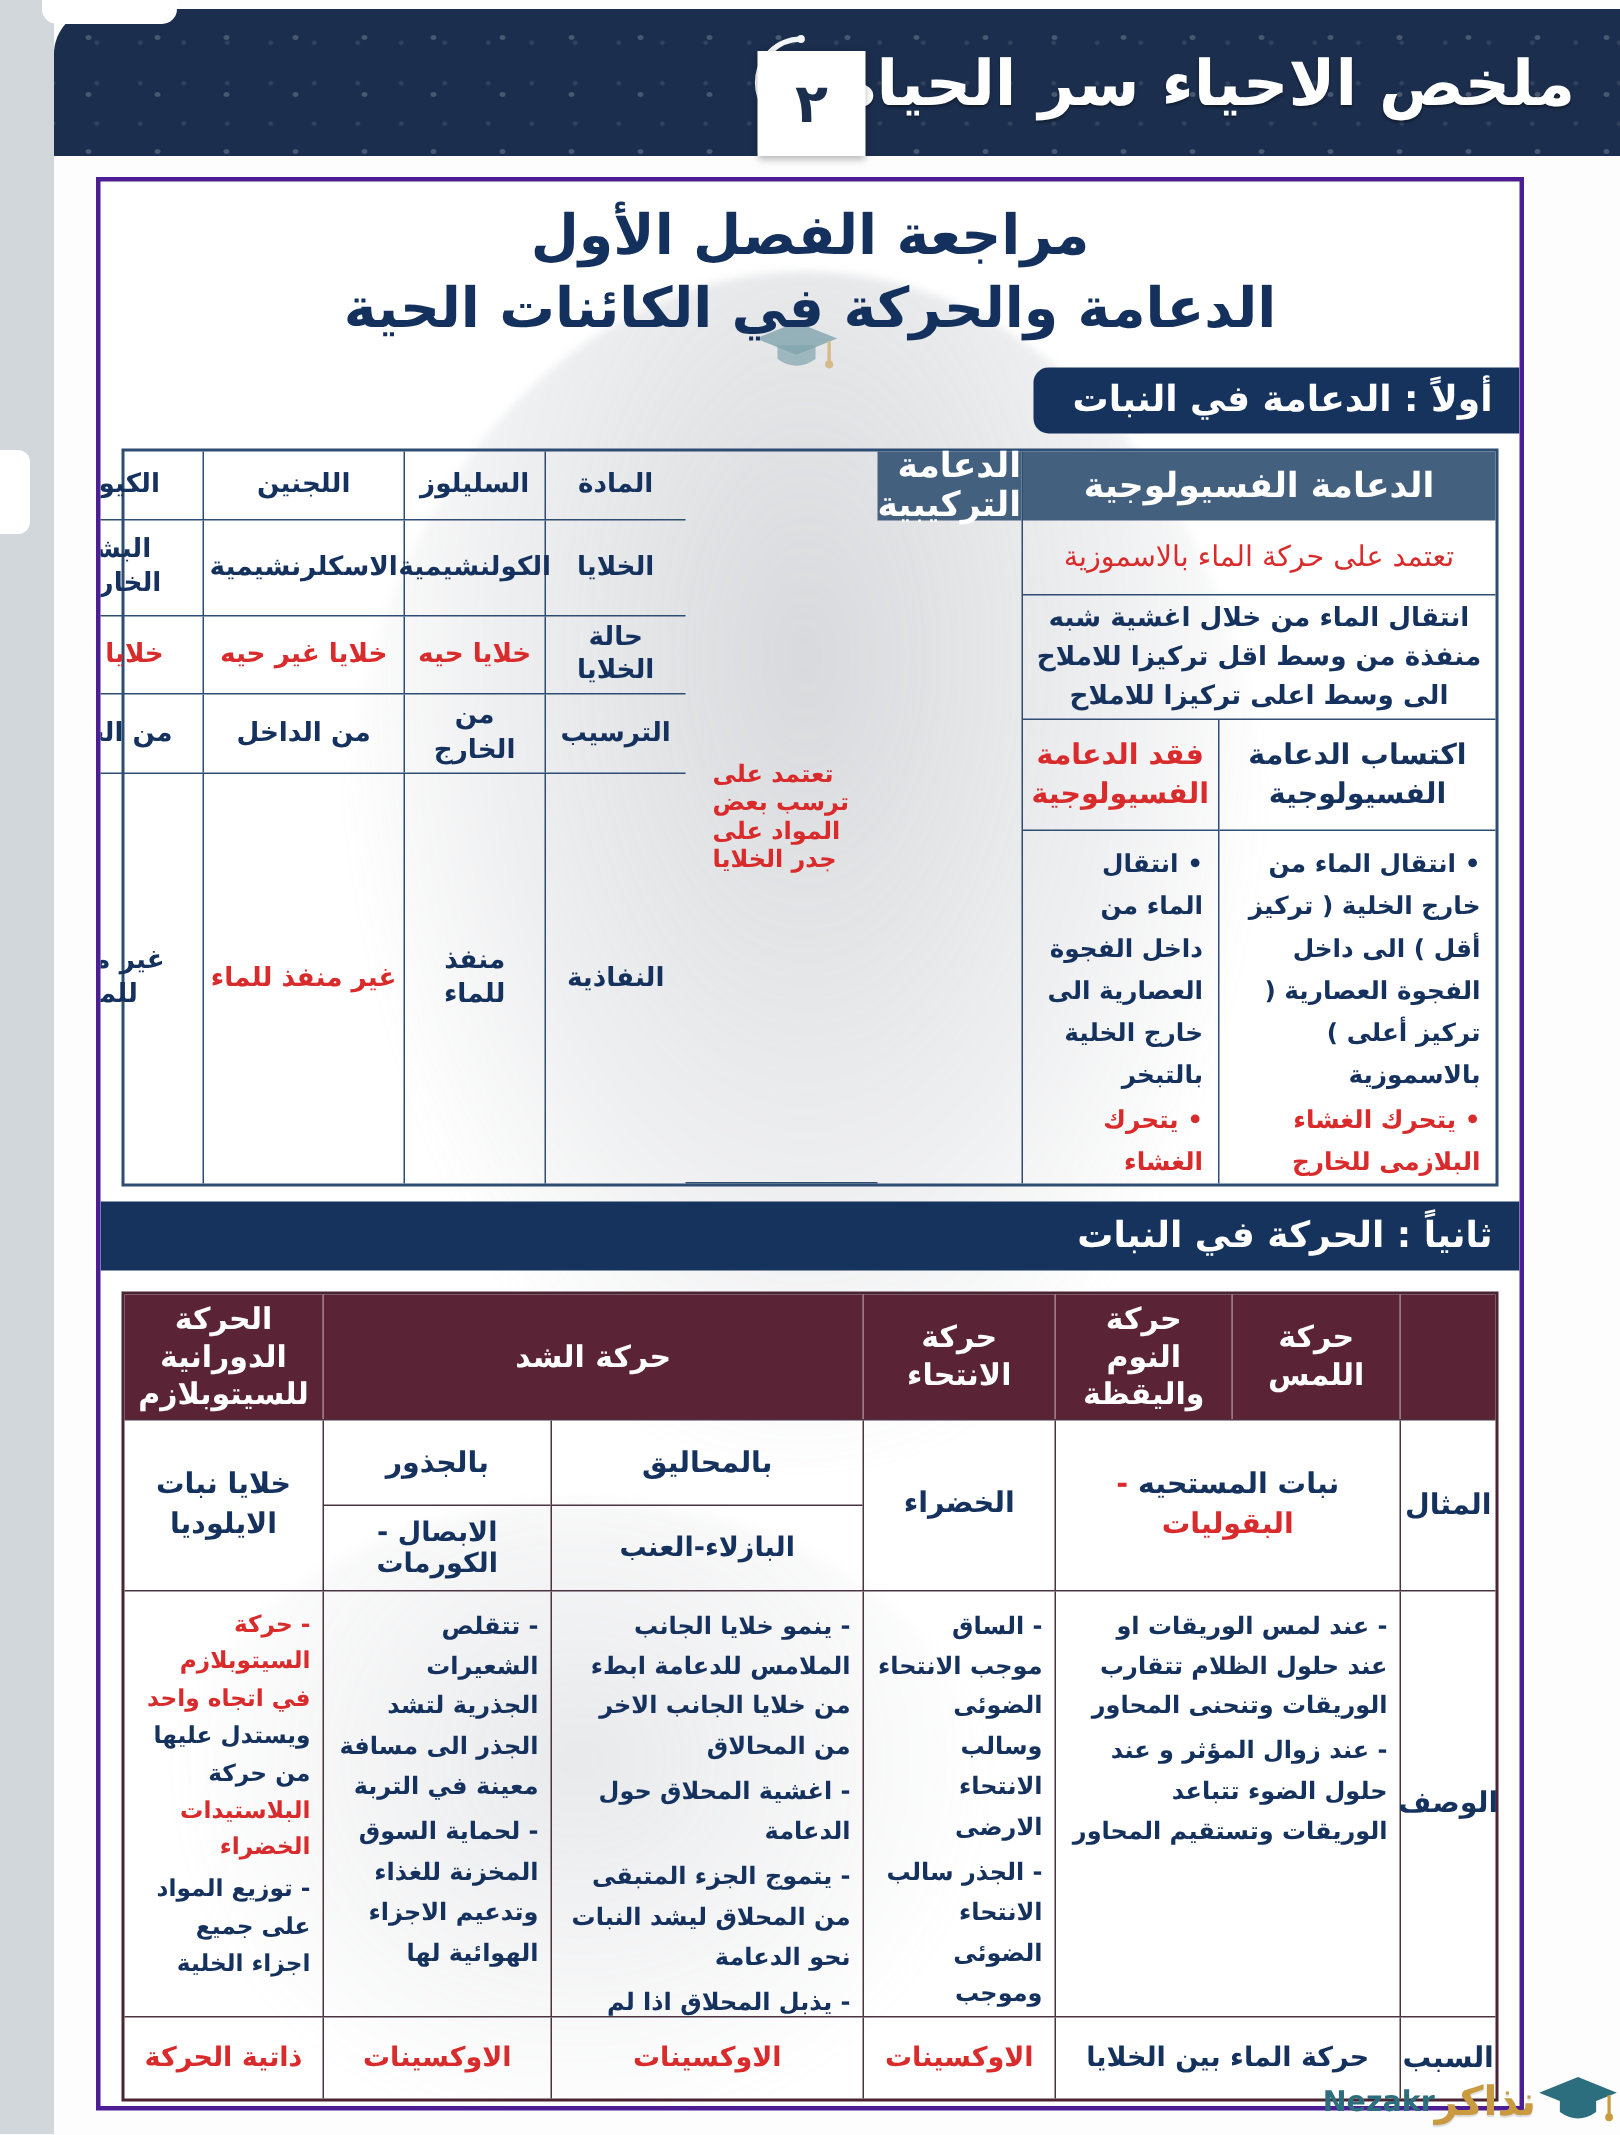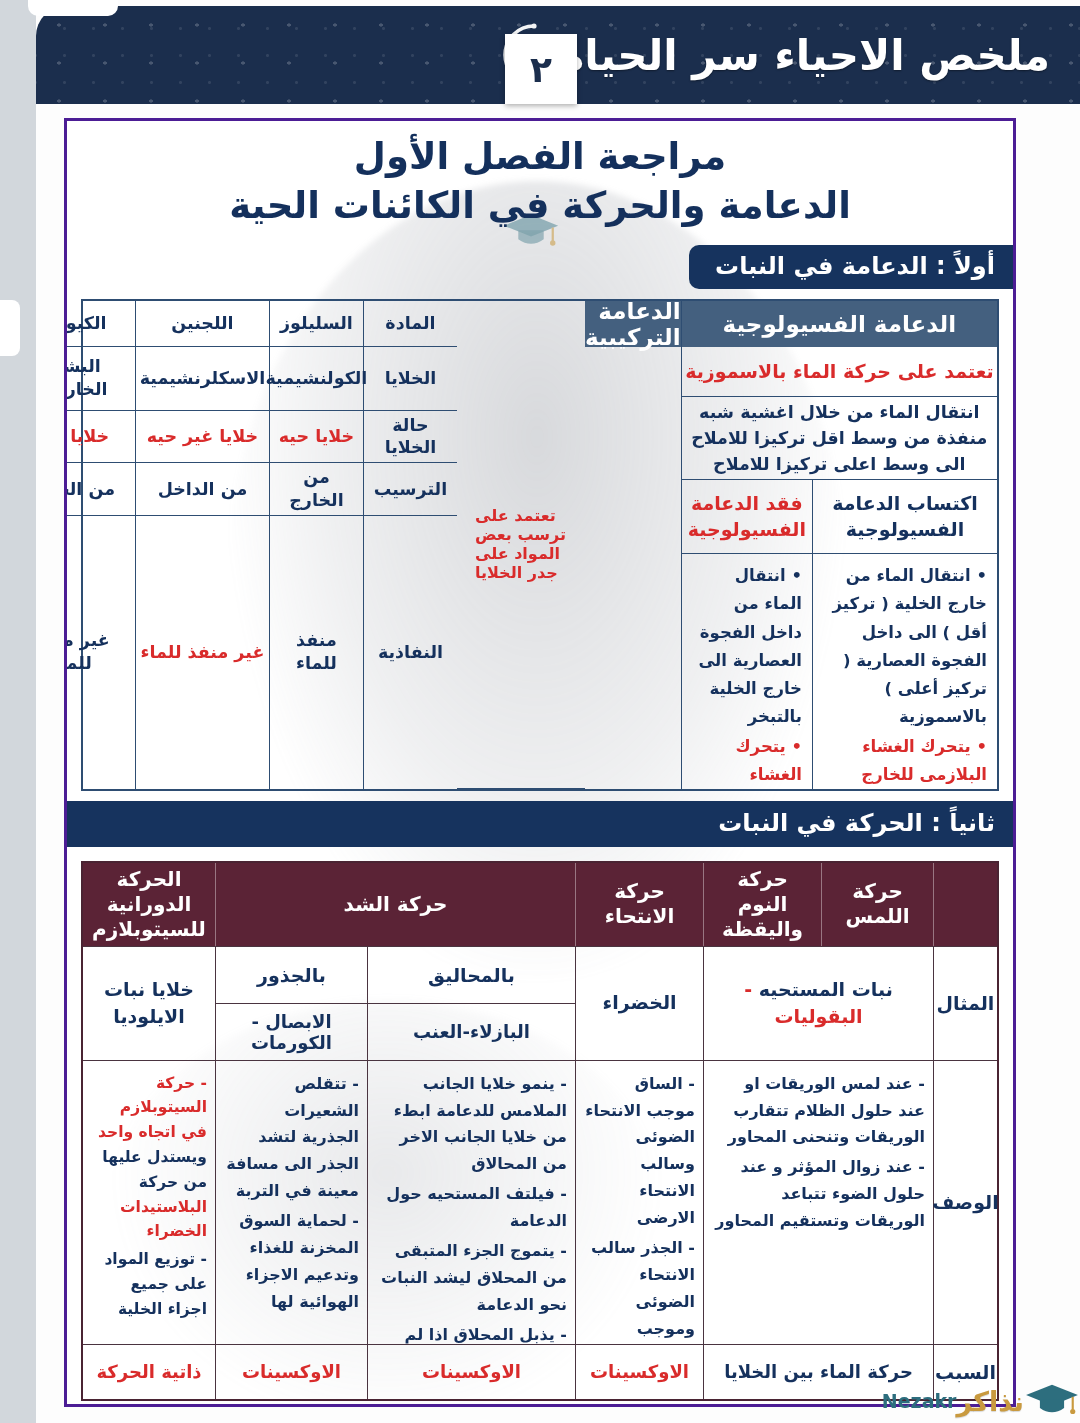--- a/index.html
+++ b/index.html
@@ -52,21 +52,21 @@
 
   .navy { color:#15315d; } .red { color:#d92b2b; }
 
   
   .t1 { display:flex; margin:10px 14px 0 14px; height:492px; border:2.5px solid #2e4d72; background:transparent; }
   .t1-group-r { width:340px; border-left:1.5px solid #2e4d72; display:flex; flex-direction:column; }
   .t1-group-l { flex:1; display:flex; flex-direction:row; }
   .t1-head { height:46px; flex:0 0 46px; background:#44607f; color:#fff; font-weight:bold; font-size:23px;
     display:flex; align-items:center; justify-content:center; }
   .p-basis { flex:0 0 50px; border-bottom:1.5px solid #2e4d72; display:flex; align-items:center; justify-content:center;
-    font-weight:bold; font-size:19px; }
+    font-weight:normal; font-size:19px; }
   .p-def { flex:0 0 78px; border-bottom:1.5px solid #2e4d72; display:flex; align-items:center; justify-content:center;
     text-align:center; font-weight:bold; font-size:17.5px; line-height:1.5; padding:2px 8px; }
   .p-cols { display:flex; flex:1; min-height:0; }
   .p-gain { width:185px; border-left:1.5px solid #2e4d72; display:flex; flex-direction:column; }
   .p-loss { flex:1; display:flex; flex-direction:column; }
   .p-colhead { flex:0 0 74px; border-bottom:1.5px solid #2e4d72; display:flex; align-items:center; justify-content:center;
     text-align:center; font-weight:bold; font-size:19px; line-height:1.35; padding:2px 6px; }
   .p-colbody { flex:1; padding:8px 10px; text-align:right; font-weight:bold; font-size:16.5px; line-height:1.7; overflow:hidden; }
   .p-colbody div { margin-bottom:2px; }
 
@@ -260,21 +260,21 @@
           <div class="mcell cw-ts desc-cell navy">
             <div>- عند لمس الوريقات او عند حلول الظلام تتقارب الوريقات وتنحنى المحاور</div>
             <div>- عند زوال المؤثر و عند حلول الضوء تتباعد الوريقات وتستقيم المحاور</div>
           </div>
           <div class="mcell cw-trop desc-cell navy">
             <div>- الساق موجب الانتحاء الضوئى وسالب الانتحاء الارضى</div>
             <div>- الجذر سالب الانتحاء الضوئى وموجب الانتحاء الارضى والمائي</div>
           </div>
           <div class="mcell cw-tend desc-cell navy">
             <div>- ينمو خلايا الجانب الملامس للدعامة ابطء من خلايا الجانب الاخر من المحالاق</div>
-            <div>- فيلتف المستحيه حول الدعامة</div>
+            <div>- اغشية المحلاق حول الدعامة</div>
             <div>- يتموج الجزء المتبقى من المحلاق ليشد النبات نحو الدعامة</div>
             <div>- يذبل المحلاق اذا لم يجد دعامة</div>
           </div>
           <div class="mcell cw-root desc-cell navy">
             <div>- تتقلص الشعيرات الجذرية لتشد الجذر الى مسافة معينة في التربة</div>
             <div>- لحماية السوق المخزنة للغذاء وتدعيم الاجزاء الهوائية لها</div>
           </div>
           <div class="mcell cw-rot desc-cell desc-rot navy">
             <div>
               <span class="red">- حركة السيتوبلازم في اتجاه واحد </span>

